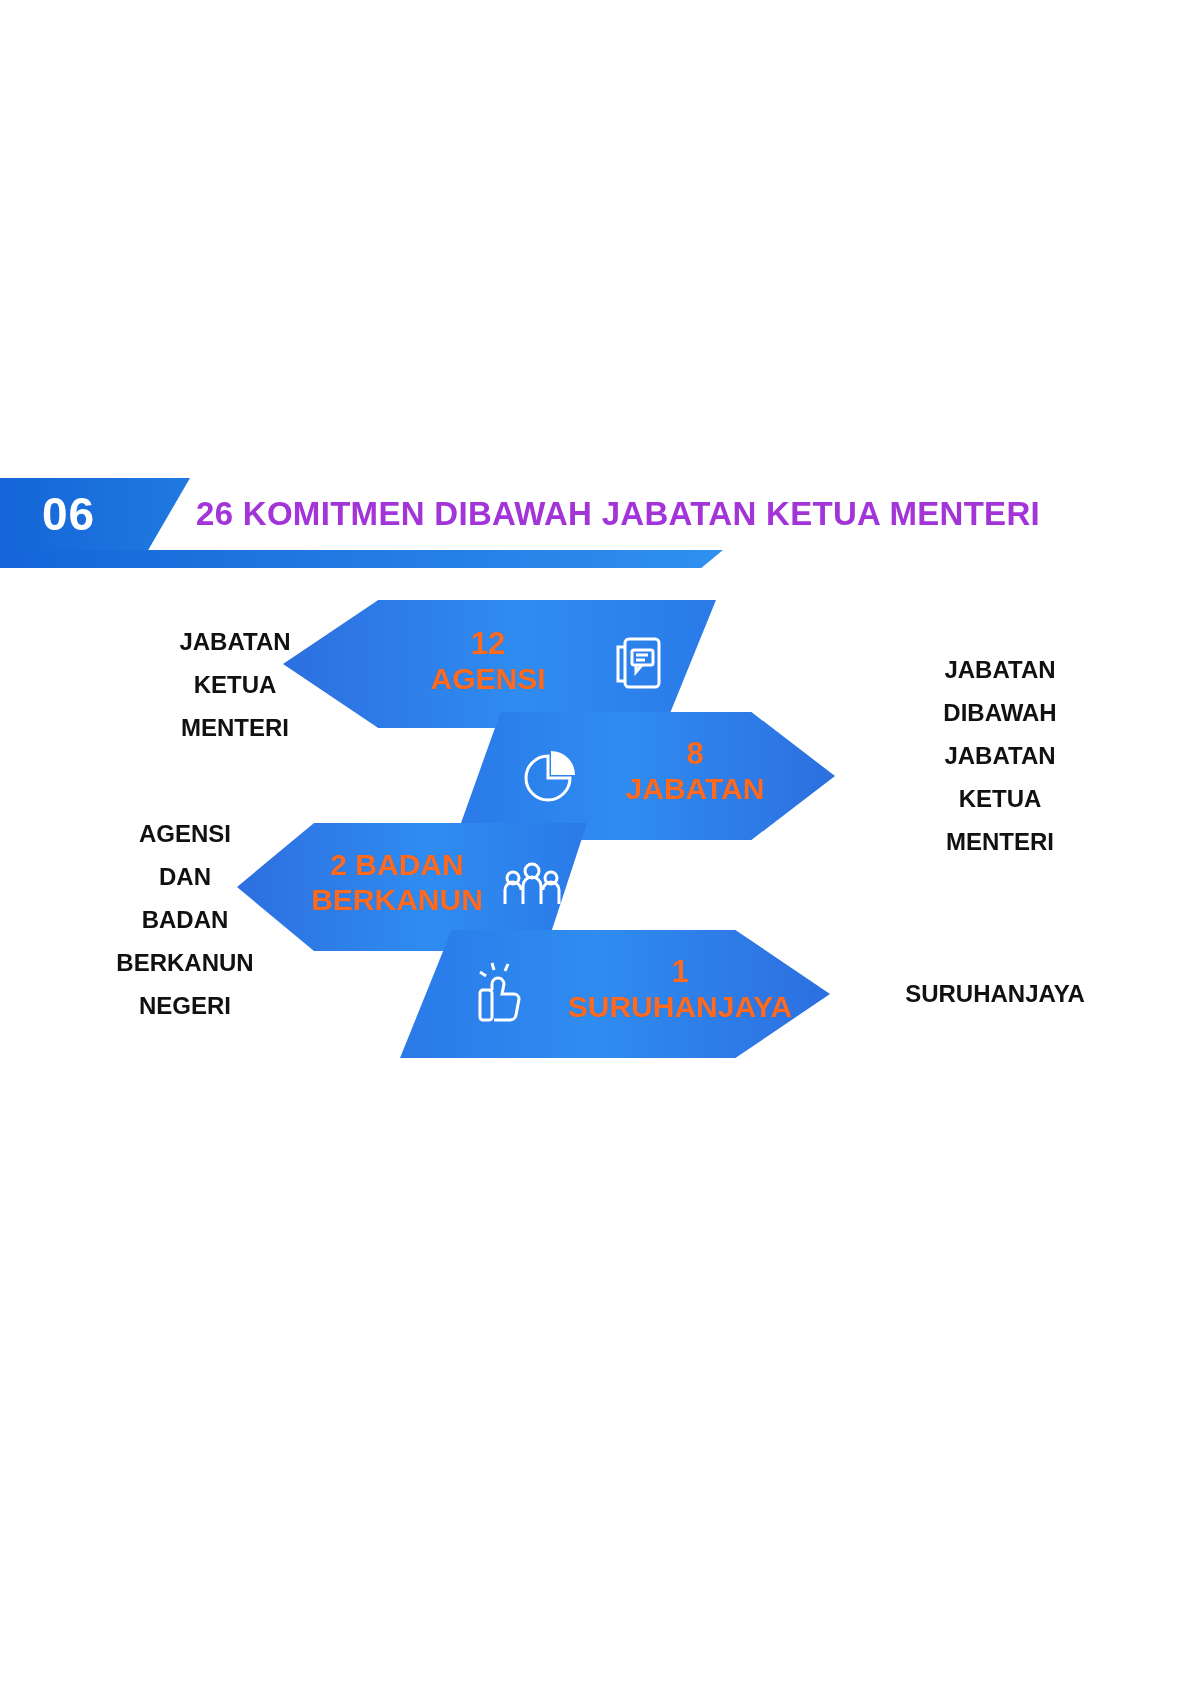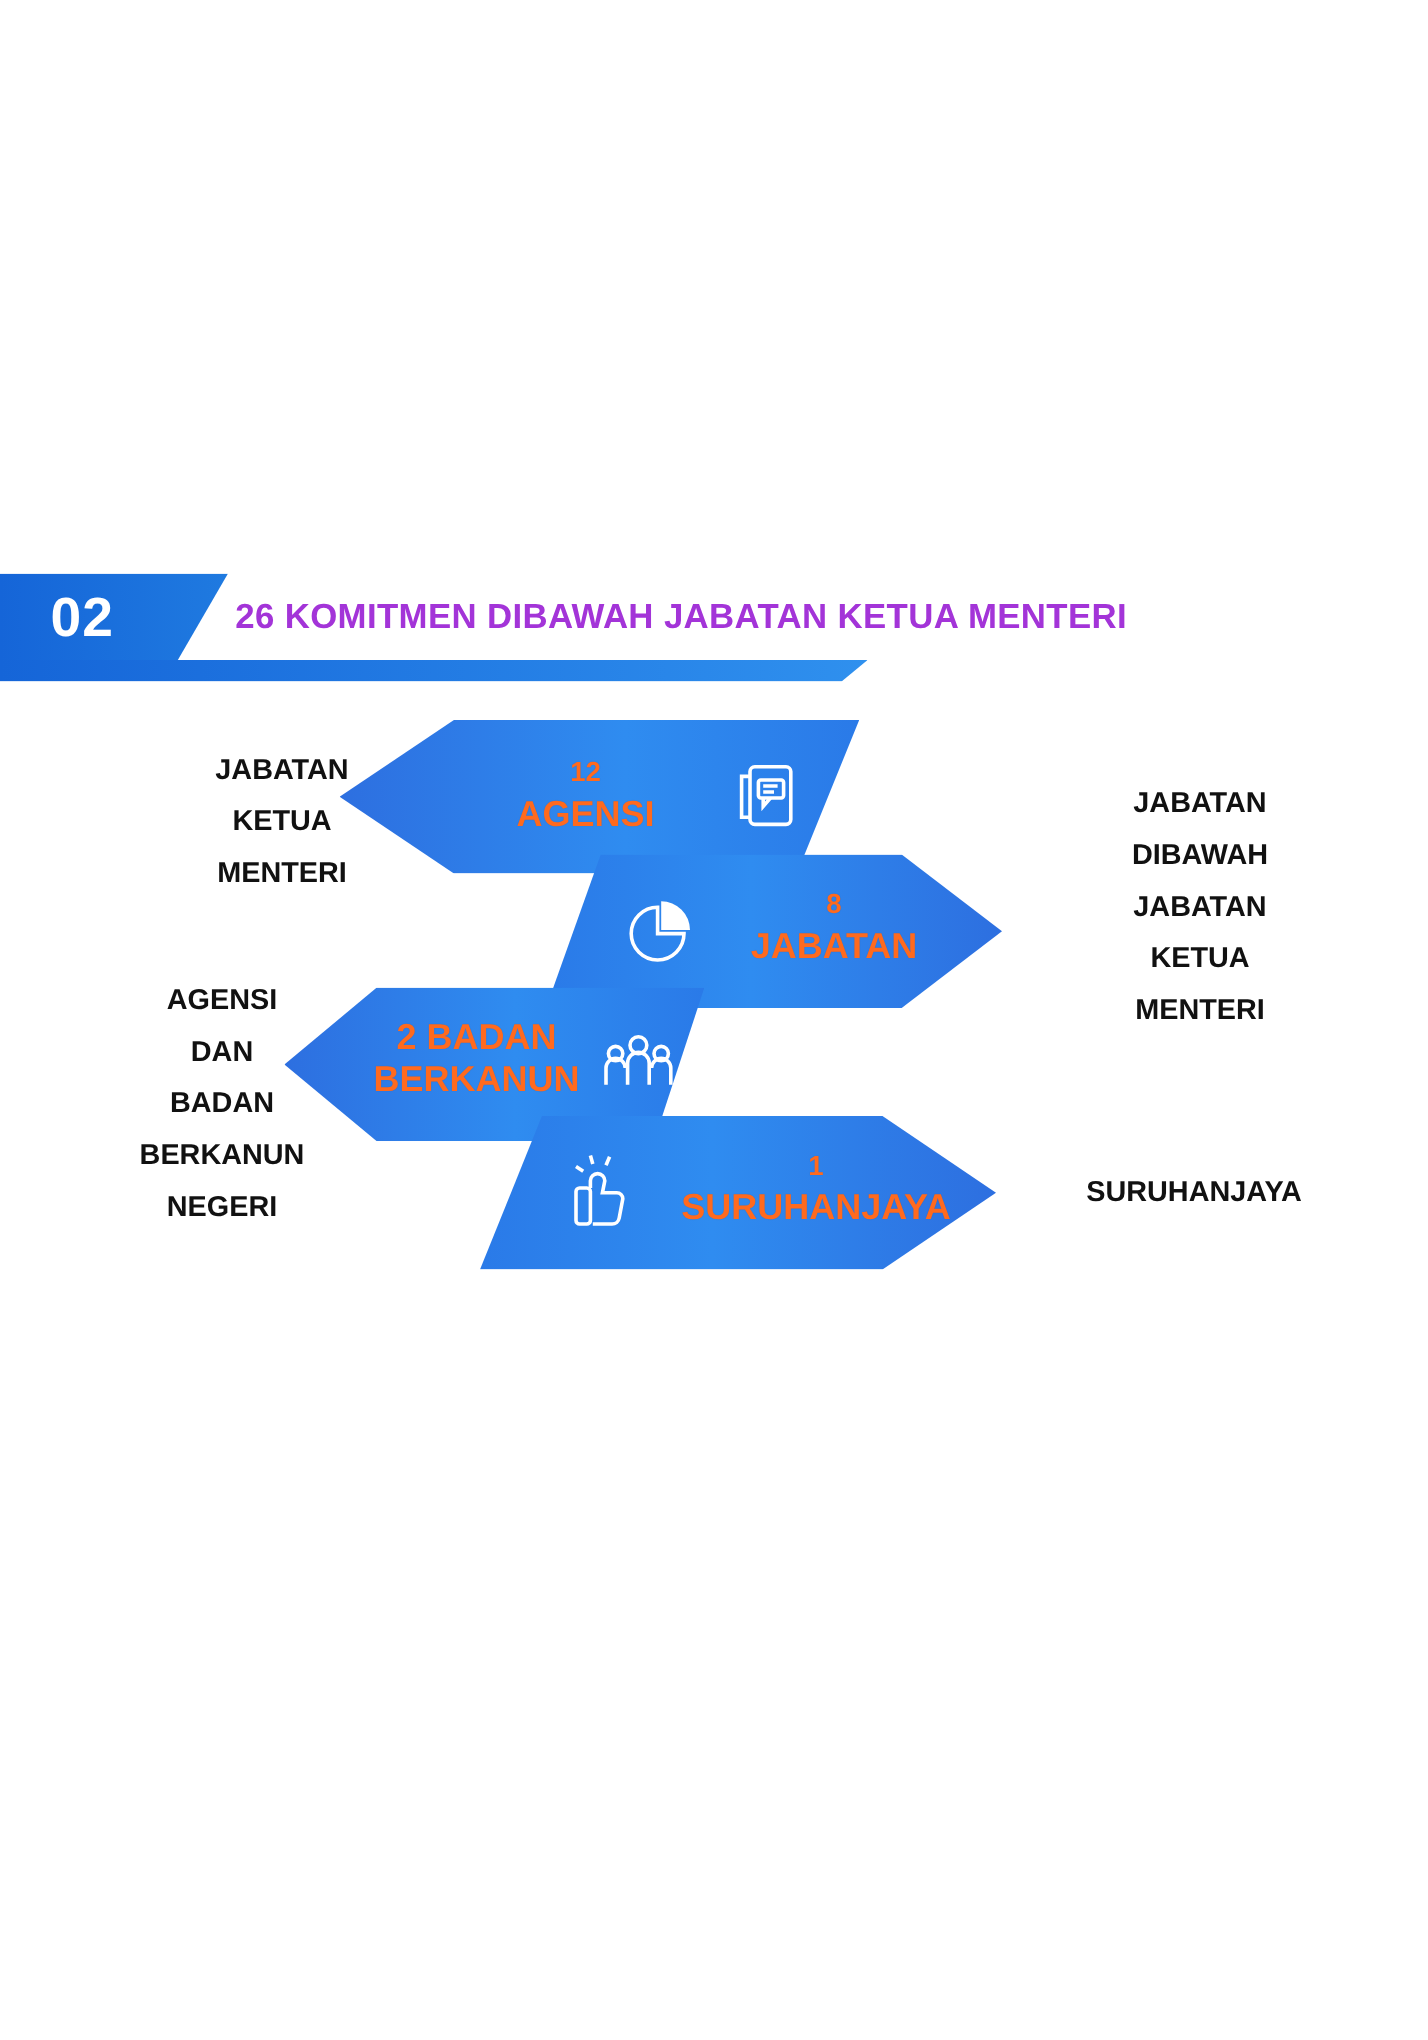--- a/index.html
+++ b/index.html
@@ -50,21 +50,21 @@
     height: 18px;
     background: linear-gradient(90deg, #1565d8 0%, #2f90ee 100%);
     clip-path: polygon(0 0, 100% 0, 97% 100%, 0 100%);
   }
   .hdr-title {
     position: absolute;
     left: 196px;
     top: 12px;
     width: 970px;
     color: #a334d8;
-    font-size: 29px;
+    font-size: 33px;
     font-weight: bold;
     letter-spacing: 0.3px;
     line-height: 48px;
     white-space: nowrap;
   }
 
   
   .side-label {
     position: absolute;
     color: #111111;
@@ -132,28 +132,28 @@
   #arrow-badan { left: 237px; top: 823px; width: 350px; height: 128px; }
   #arrow-badan .arrow-text { left: 60px; top: 24px; width: 200px; }
   #arrow-badan .arrow-icon { left: 262px; top: 35px; }
 
   
   #arrow-suruhanjaya { left: 400px; top: 930px; width: 430px; height: 128px; }
   #arrow-suruhanjaya .arrow-text { left: 155px; top: 24px; width: 250px; }
   #arrow-suruhanjaya .arrow-icon { left: 72px; top: 30px; }
 
   .t-line { display: block; }
-  .t-num { font-size: 23px; }
+  .t-num { font-size: 31px; }
 </style>
 </head>
 <body>
 
 <div id="header">
   <div class="hdr-badge"></div>
-  <div class="hdr-badge-num">02</div>
+  <div class="hdr-badge-num">06</div>
   <div class="hdr-bar"></div>
   <div class="hdr-title">26  KOMITMEN DIBAWAH JABATAN KETUA MENTERI</div>
 </div>
 
 <div class="side-label" id="label-jkm">JABATAN<br>KETUA<br>MENTERI</div>
 <div class="side-label" id="label-agensi">AGENSI<br>DAN<br>BADAN<br>BERKANUN<br>NEGERI</div>
 <div class="side-label" id="label-dibawah">JABATAN<br>DIBAWAH<br>JABATAN<br>KETUA<br>MENTERI</div>
 <div class="side-label" id="label-suruhan">SURUHANJAYA</div>
 
 <div class="arrow arrow-left arrow-skew-l" id="arrow-agensi">

